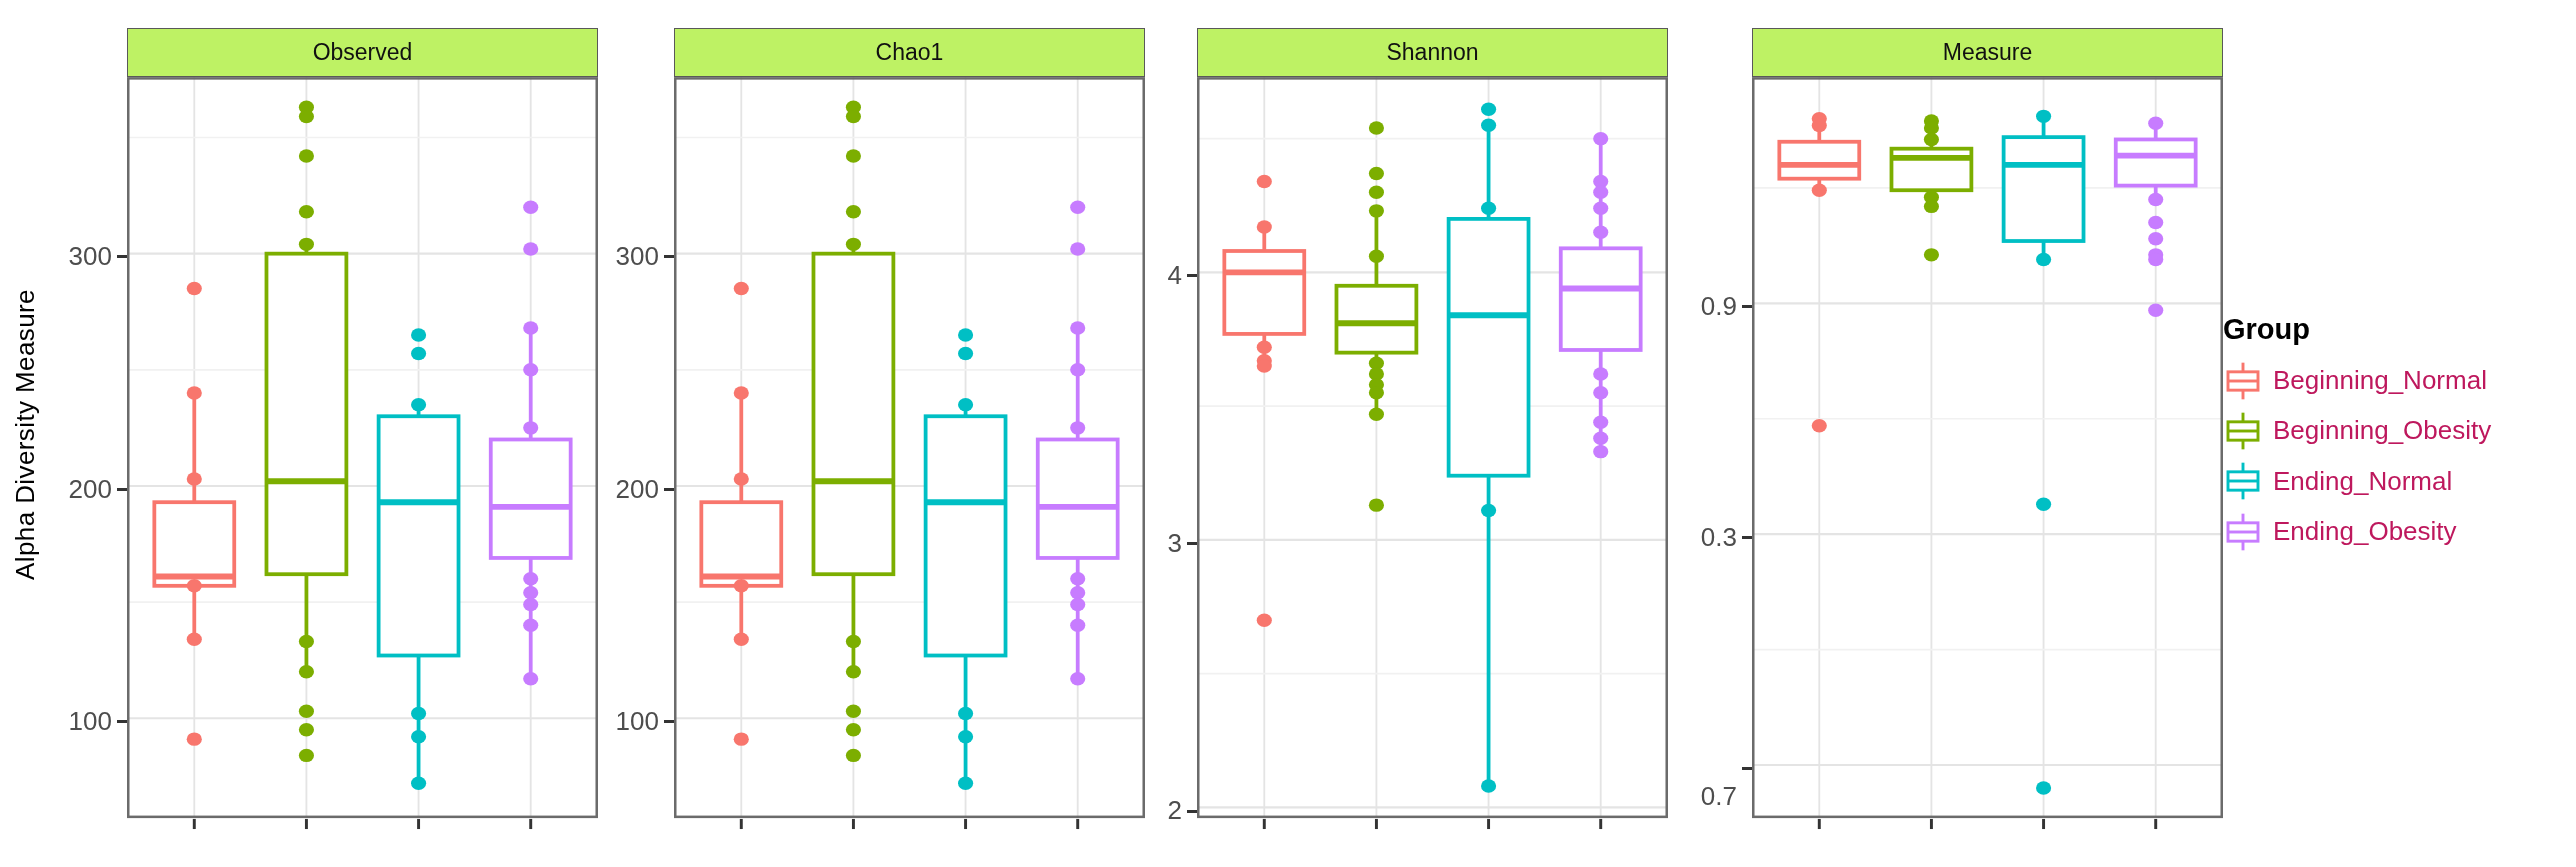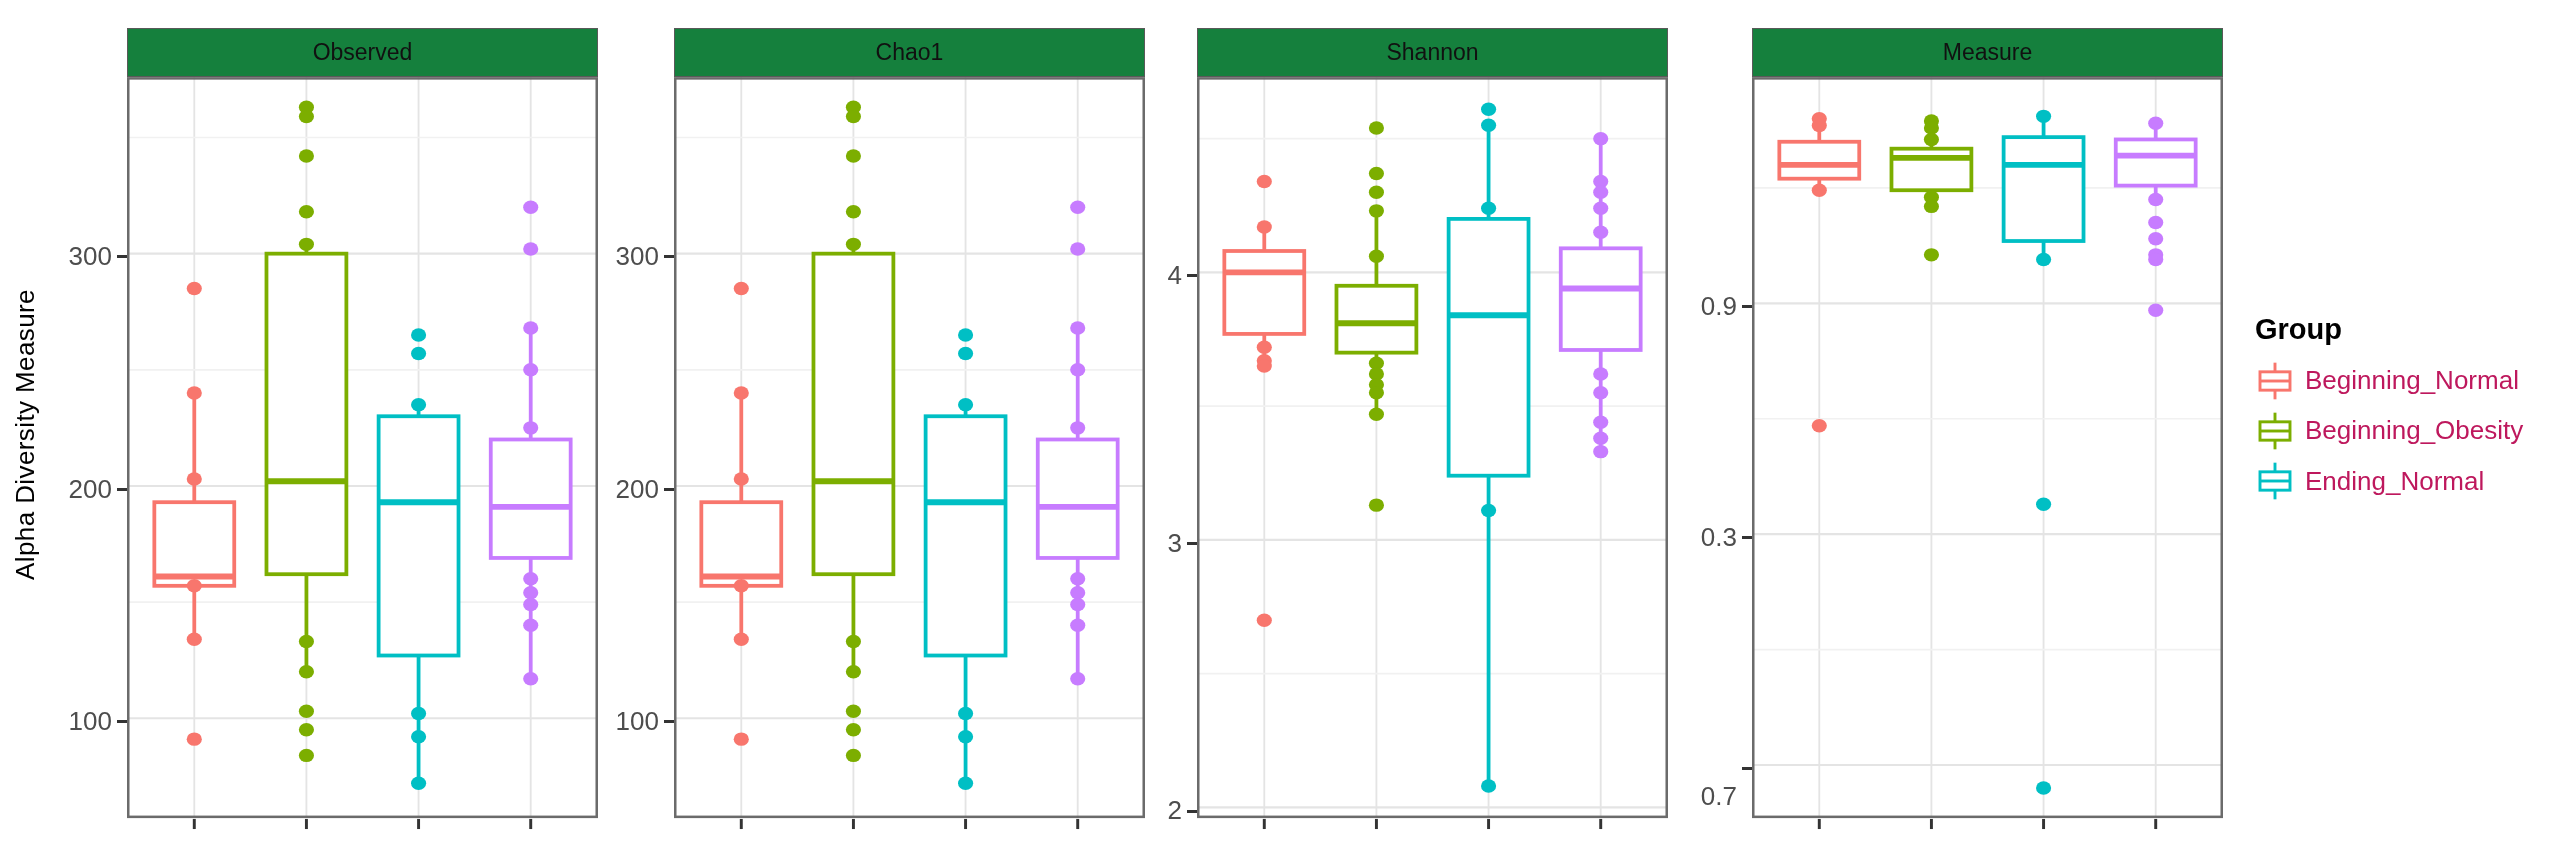--- a/index.html
+++ b/index.html
@@ -14,32 +14,32 @@
   .ytitle-col{width:51px;display:flex;align-items:center;justify-content:center;}
   .ytitle{
     transform:rotate(-90deg);white-space:nowrap;
     font-size:26px;color:#000000;letter-spacing:0.4px;
   }
   .gutter{position:relative;margin-top:80px;height:753px;}
   .g0{width:76px}.g1{width:76px}.g2{width:52px}.g3{width:84px}
   .facet{display:flex;flex-direction:column;padding-top:28px;}
   .strip{
     height:49px;width:471px;box-sizing:border-box;
-    background:#15803d;border:1.7px solid #595959;
+    background:#bef264;border:1.7px solid #595959;
     display:flex;align-items:center;justify-content:center;
     font-size:23px;color:#111111;
   }
   .panel-svg{display:block;}
   .ytick-label{
     position:absolute;right:15px;
     font-size:26px;color:#4d4d4d;line-height:25px;
     text-align:right;white-space:nowrap;
   }
   .ytick-mark{position:absolute;right:0;width:10px;height:2.5px;background:#333333;}
-  .legend{flex:1;display:flex;flex-direction:column;padding-top:313px;padding-left:32px;}
+  .legend{flex:1;display:flex;flex-direction:column;padding-top:313px;}
   .legend-title{font-size:29px;font-weight:bold;color:#000000;margin-bottom:13.5px;}
   .legend-entry{display:flex;align-items:center;margin-bottom:8.4px;}
   .legend-label{font-size:26px;font-weight:normal;color:#be185d;margin-left:10px;white-space:nowrap;}
 </style>
 </head>
 <body>
 
 <div class="figure">
 
   <div class="ytitle-col">
@@ -410,17 +410,26 @@
         </div>
         <div class="legend-entry">
           <svg width="40" height="42" viewBox="0 0 48 50">
             <line x1="24" y1="3" x2="24" y2="14" stroke="#00BFC4" stroke-width="3.5"></line>
             <line x1="24" y1="36" x2="24" y2="47" stroke="#00BFC4" stroke-width="3.5"></line>
             <rect x="6" y="14" width="36" height="22" fill="#ffffff" stroke="#00BFC4" stroke-width="3.5"></rect>
             <line x1="6" y1="25" x2="42" y2="25" stroke="#00BFC4" stroke-width="3.5"></line>
           </svg>
           <span class="legend-label">Ending_Normal</span>
         </div>
+        <div class="legend-entry">
+          <svg width="40" height="42" viewBox="0 0 48 50">
+            <line x1="24" y1="3" x2="24" y2="14" stroke="#C77CFF" stroke-width="3.5"></line>
+            <line x1="24" y1="36" x2="24" y2="47" stroke="#C77CFF" stroke-width="3.5"></line>
+            <rect x="6" y="14" width="36" height="22" fill="#ffffff" stroke="#C77CFF" stroke-width="3.5"></rect>
+            <line x1="6" y1="25" x2="42" y2="25" stroke="#C77CFF" stroke-width="3.5"></line>
+          </svg>
+          <span class="legend-label">Ending_Obesity</span>
+        </div>
       </div>
   </div>
 
 </div>
 
 
 </body></html>

